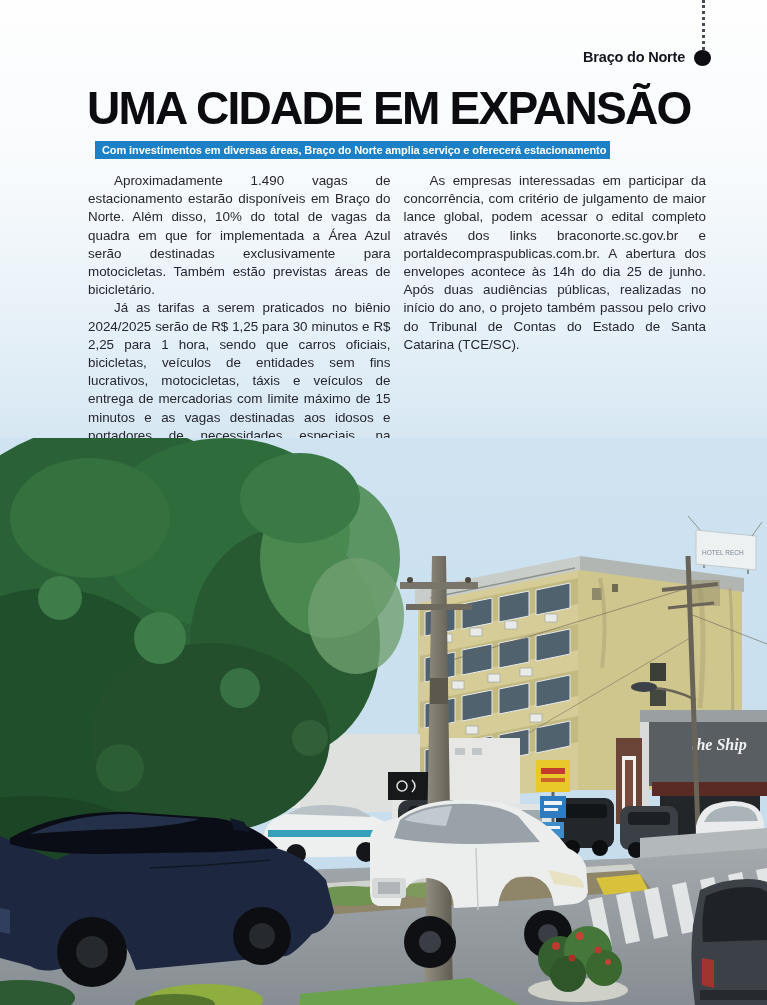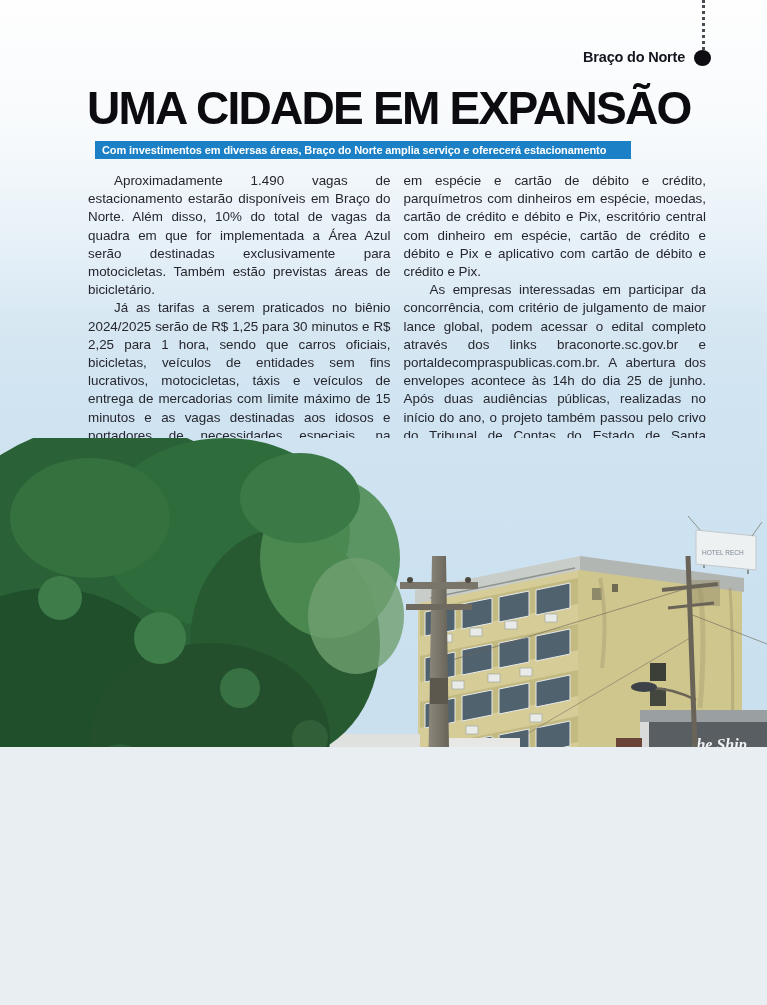--- a/index.html
+++ b/index.html
@@ -1,34 +1,34 @@
 <!DOCTYPE html>
 <html><head>
 <meta charset="utf-8">
 <style>
   html,body{margin:0;padding:0;background:#e9eef2;}
   .page{
-    position:relative;width:767px;height:747px;overflow:hidden;
+    position:relative;width:767px;height:1005px;overflow:hidden;
     font-family:"Liberation Sans",sans-serif;
     background:linear-gradient(180deg,#fefefe 0%,#f7fafc 18%,#e7f1f8 32%,#d6e7f2 44%,#cfe3f1 56%);
   }
   
   .dotline{position:absolute;left:702px;top:0;height:50px;width:0;border-left:3px dotted #4a4a52;}
   .mast-dot{position:absolute;left:694px;top:50px;width:17px;height:16px;background:#0d0d12;border-radius:50%;}
   .mast-label{position:absolute;right:82px;top:49px;font-size:14.5px;font-weight:bold;color:#15151f;letter-spacing:-0.2px;}
   
   .headline{
     position:absolute;left:87px;top:84px;margin:0;width:640px;
     font-size:47px;font-weight:bold;letter-spacing:-1.8px;line-height:1;
     color:#0b0b10;transform:scaleX(.98);transform-origin:left top;white-space:nowrap;
   }
   .subhead{
     position:absolute;left:95px;top:141px;display:inline-block;
     background:#1b80c5;color:#ffffff;font-size:11px;font-weight:bold;
-    padding:3px 25px 3px 7px;letter-spacing:-0.1px;white-space:nowrap;
+    padding:3px 4px 3px 7px;letter-spacing:-0.1px;white-space:nowrap;
   }
   
   .columns{position:absolute;left:88px;top:172px;width:618px;display:flex;gap:13px;}
   .col{flex:1;font-size:13.4px;line-height:18.2px;color:#26262e;text-align:justify;}
   .col p{margin:0;}
   .col p.ind{text-indent:26px;}
   .wrap-lines{text-align:right;}
   .wrap-lines div{white-space:nowrap;}
   
   .photo{position:absolute;left:0;top:438px;width:767px;height:567px;}
@@ -49,21 +49,20 @@
     <div class="col">
       <p class="ind">Aproximadamente 1.490 vagas de estacionamento estarão disponíveis em Braço do Norte. Além disso, 10% do total de vagas da quadra em que for implementada a Área Azul serão destinadas exclusivamente para motocicletas. Também estão previstas áreas de bicicletário.</p>
       <p class="ind">Já as tarifas a serem praticados no biênio 2024/2025 serão de R$ 1,25 para 30 minutos e R$ 2,25 para 1 hora, sendo que carros oficiais, bicicletas, veículos de entidades sem fins lucrativos, motocicletas, táxis e veículos de entrega de mercadorias com limite máximo de 15 minutos e as vagas destinadas aos idosos e portadores de necessidades especiais, na proporção de duas horas, entre outros, estão isentos de cobrança.</p>
       <div class="wrap-lines">
         <div>As formas de pagamento apresentadas são</div>
         <div>através de monitores com dinheiro em es-</div>
         <div>pécie, pontos de venda com dinheiro</div>
       </div>
     </div>
     <div class="col">
-      <p>em espécie e cartão de débito e crédito, parquímetros com dinheiros em espécie, moedas, cartão de crédito e débito e Pix, escritório central com dinheiro em espécie, cartão de crédito e débito e Pix e aplicativo com cartão de débito e crédito e Pix.</p>
       <p class="ind">As empresas interessadas em participar da concorrência, com critério de julgamento de maior lance global, podem acessar o edital completo através dos links braconorte.sc.gov.br e portaldecompraspublicas.com.br. A abertura dos envelopes acontece às 14h do dia 25 de junho. Após duas audiências públicas, realizadas no início do ano, o projeto também passou pelo crivo do Tribunal de Contas do Estado de Santa Catarina (TCE/SC).</p>
     </div>
   </div>
 
   <svg class="photo" viewBox="0 0 767 567" xmlns="http://www.w3.org/2000/svg">
     <defs>
       <linearGradient id="sky" x1="0" y1="0" x2="0" y2="1">
         <stop offset="0" stop-color="#cfe3f1"></stop>
           <stop offset="0.6" stop-color="#c9dfee"></stop>
           <stop offset="1" stop-color="#c2d9ea"></stop>

